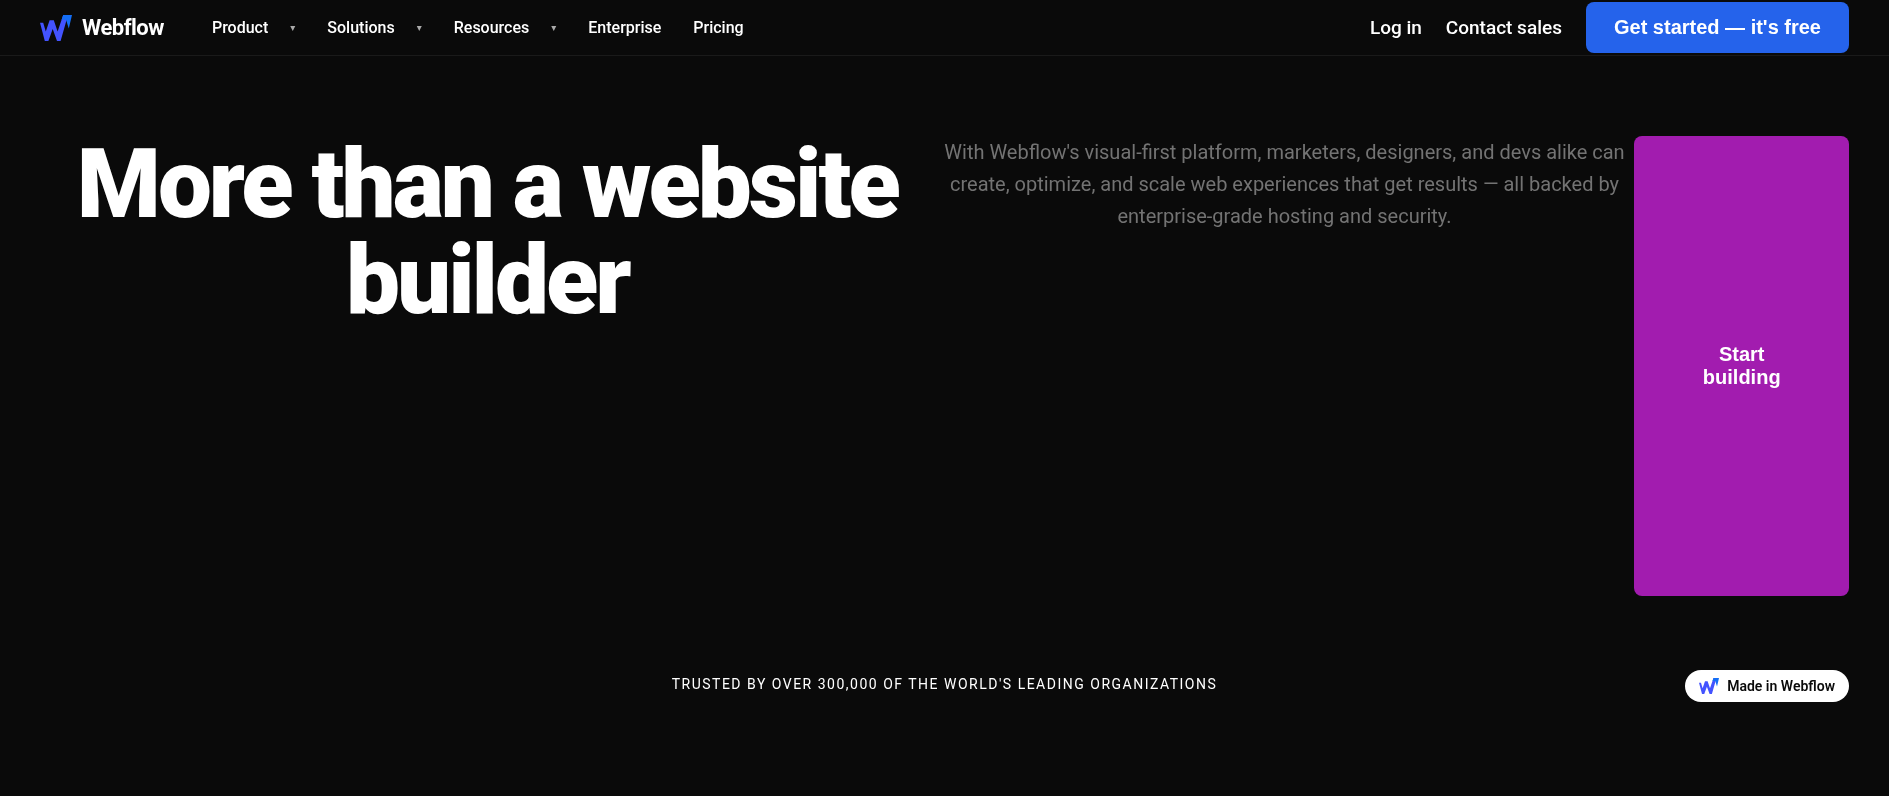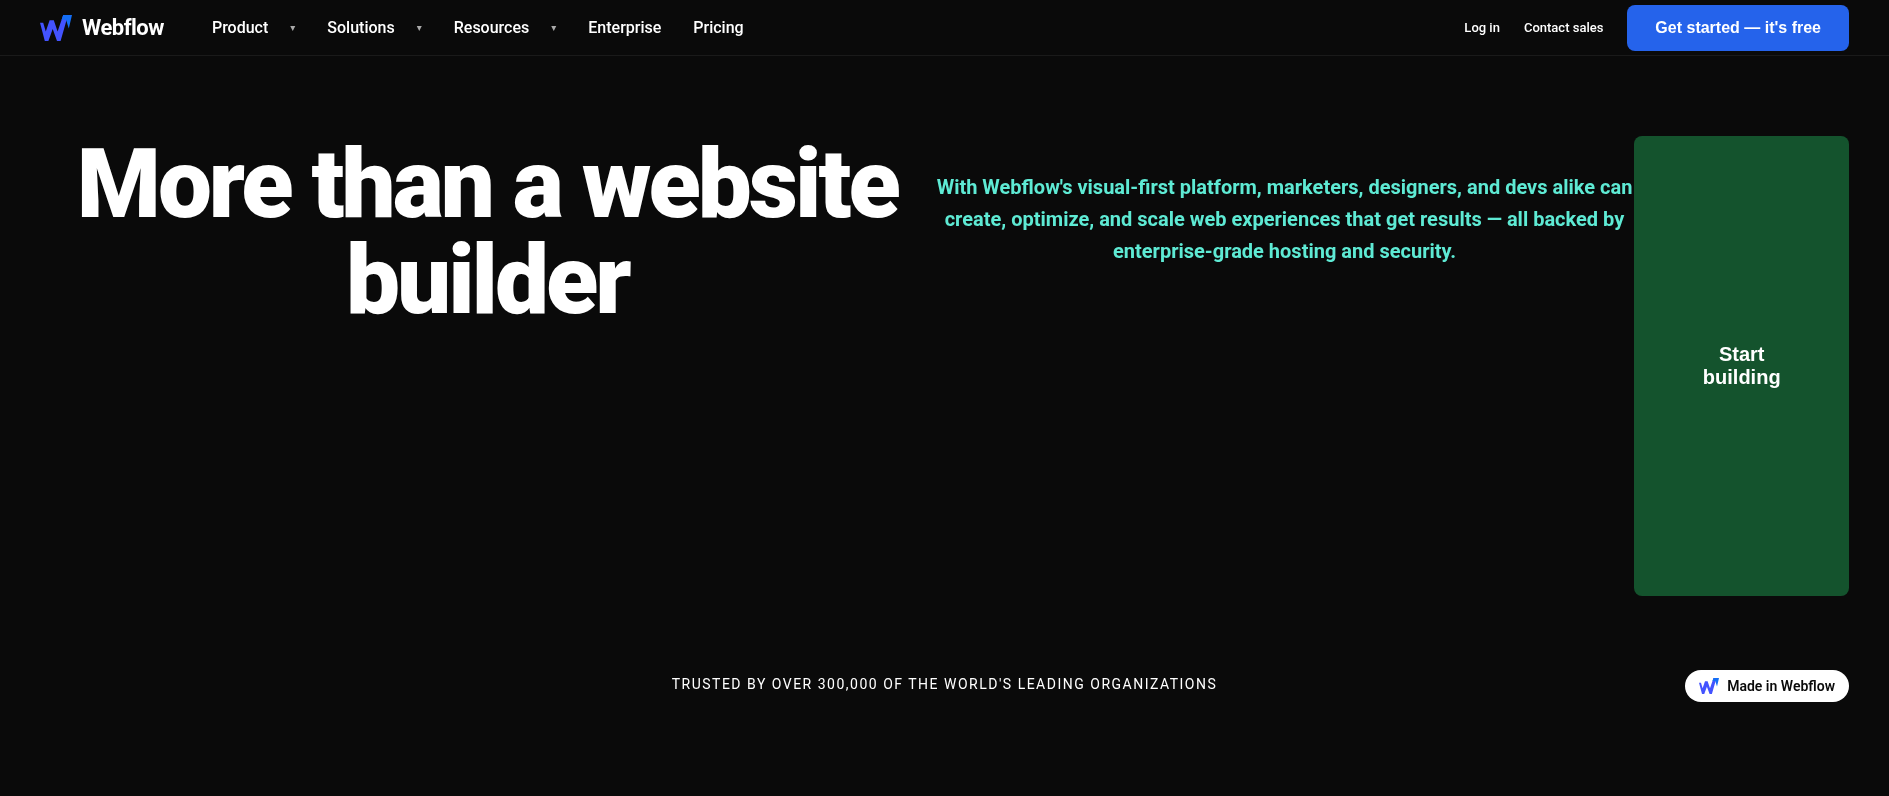--- a/index.html
+++ b/index.html
@@ -88,30 +88,30 @@
     }
 
     .nav-auth {
       display: flex;
       align-items: center;
       gap: 24px;
     }
 
     .nav-auth-link {
       color: #ffffff;
-      font-size: 13px;
+      font-size: 19px;
       font-weight: 500;
       cursor: pointer;
       white-space: nowrap;
     }
 
     .cta-button-nav {
       background-color: #2563eb;
       color: #ffffff;
-      font-size: 16px;
+      font-size: 20px;
       font-weight: 600;
       padding: 14px 28px;
       border: none;
       border-radius: 8px;
       cursor: pointer;
       white-space: nowrap;
       transition: background 0.2s;
     }
 
     
@@ -129,30 +129,29 @@
       font-weight: 900;
       line-height: 1.0;
       color: #ffffff;
       letter-spacing: -3px;
       max-width: 1200px;
       margin-bottom: 36px;
     }
 
     .hero-subtitle {
       font-size: 20px;
-      font-weight: 700;
-      color: #5eead4;
+      font-weight: 400;
+      color: #737373;
       max-width: 700px;
       line-height: 1.6;
       margin-bottom: 52px;
-      margin-top: 35px;
     }
 
     .cta-button-hero {
-      background-color: #14532d;
+      background-color: #a21caf;
       color: #ffffff;
       font-size: 20px;
       font-weight: 700;
       padding: 22px 56px;
       border: none;
       border-radius: 8px;
       cursor: pointer;
       transition: background 0.2s;
     }
 

